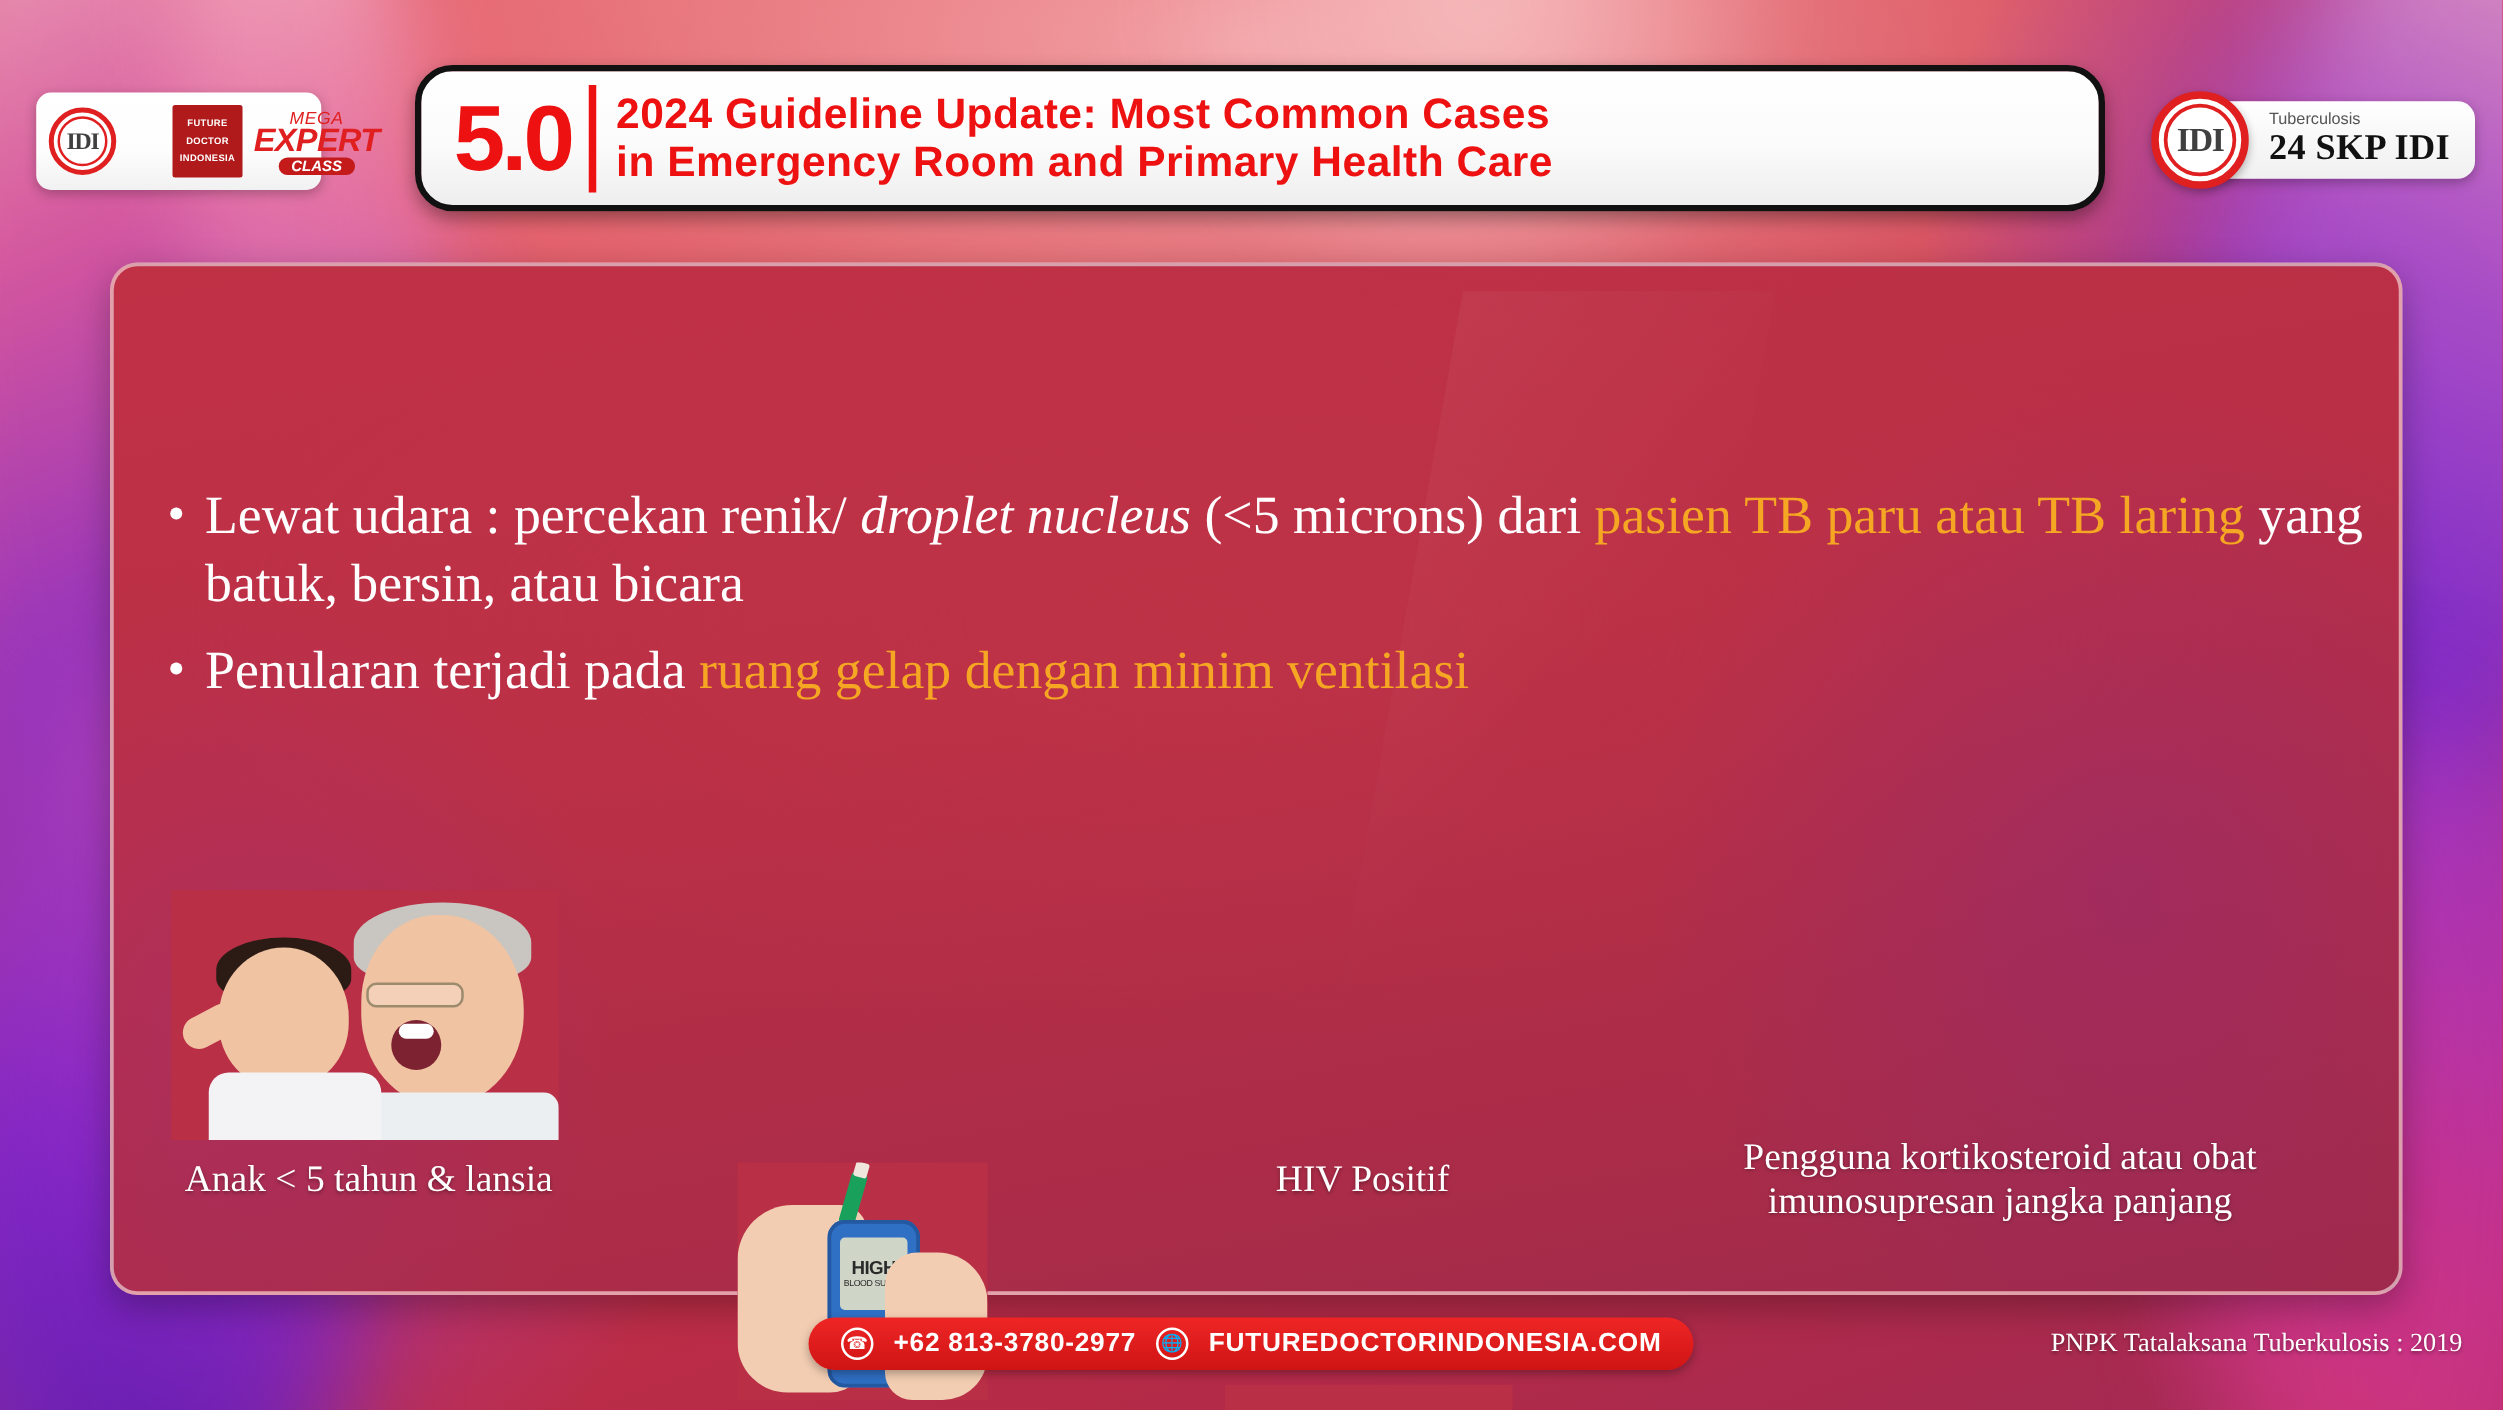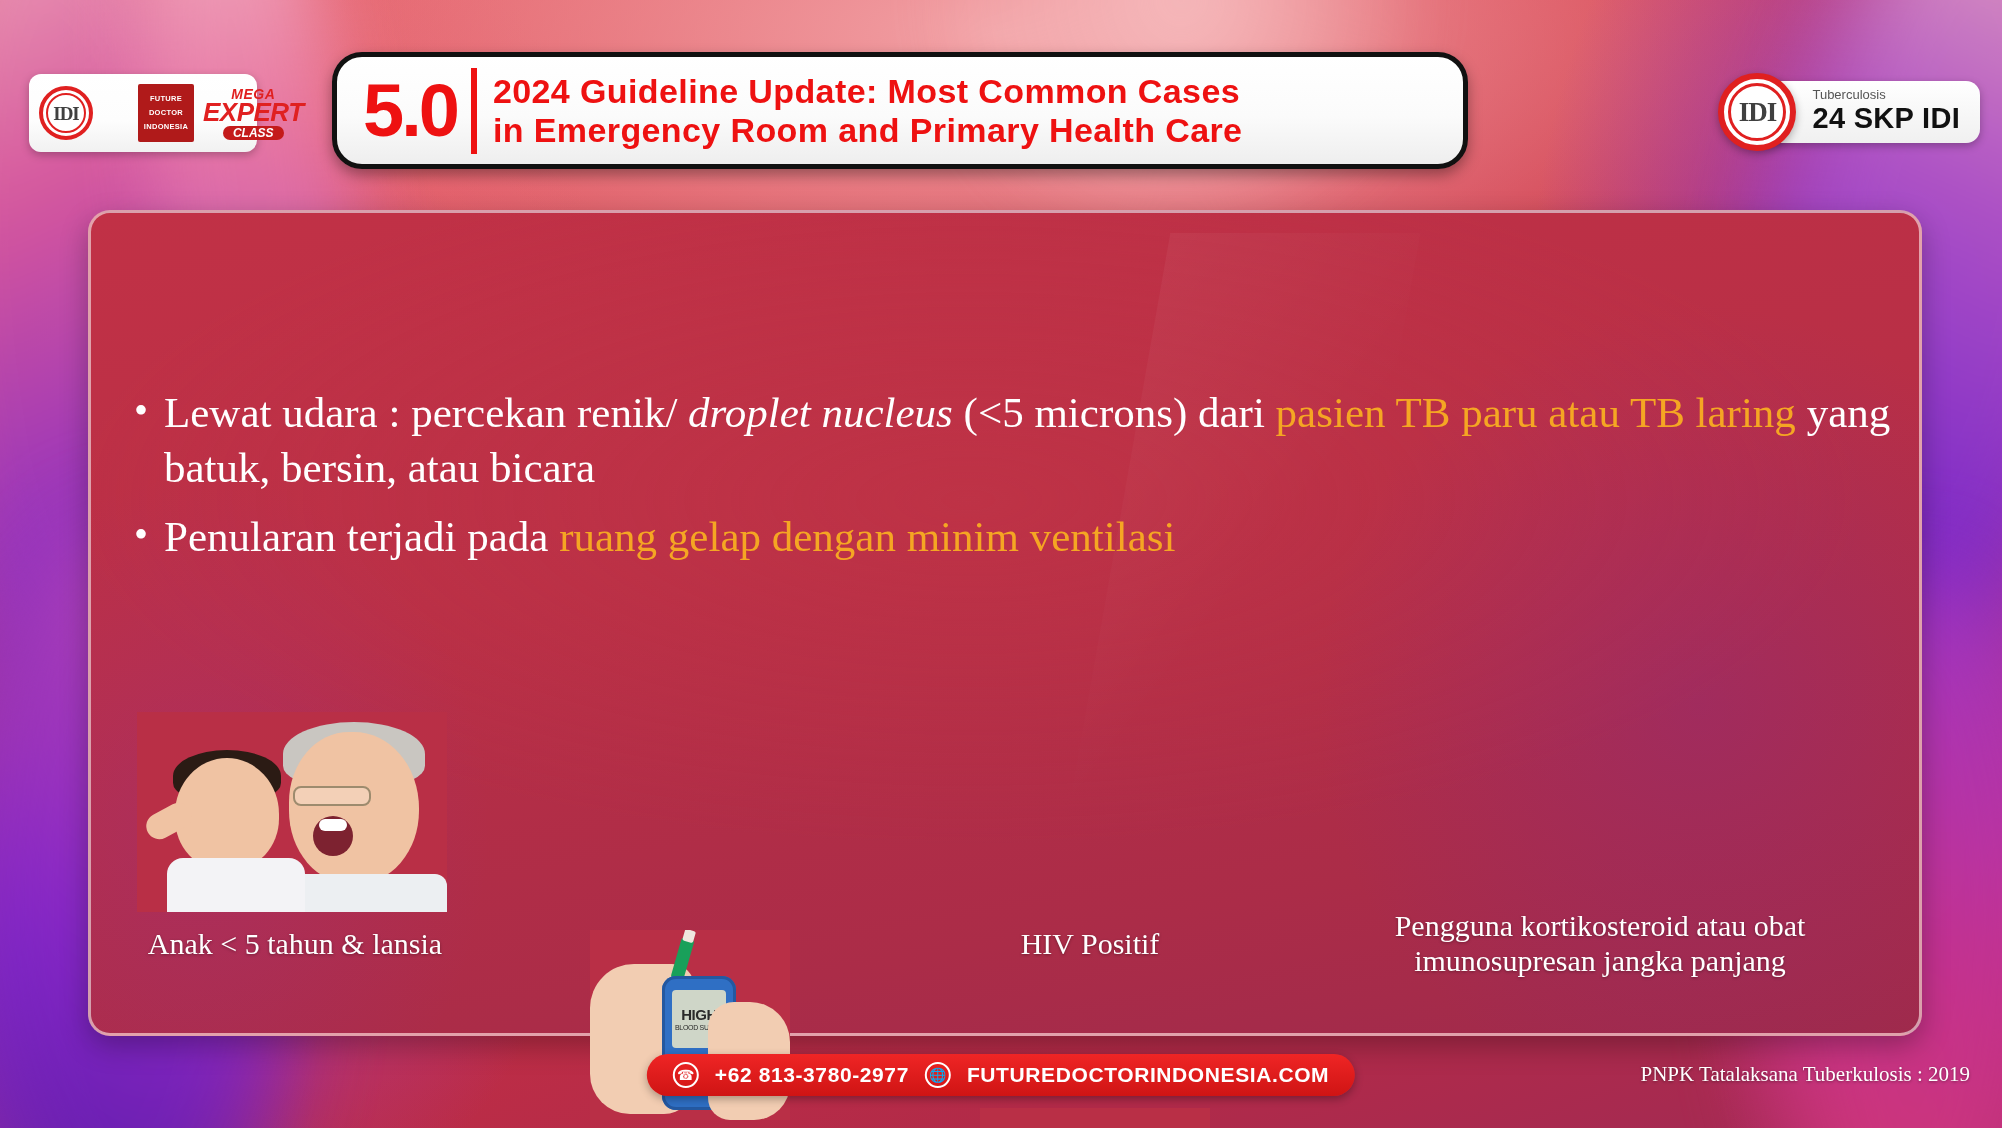--- a/index.html
+++ b/index.html
@@ -56,44 +56,44 @@
     background:#fff;border:4px solid #e02020;box-sizing:border-box;
     display:flex;align-items:center;justify-content:center;}
   .idi-badge::before{content:"";position:absolute;inset:3px;border:2px solid #e02020;border-radius:50%;}
   .idi-mono{font-family:"Liberation Serif",serif;font-weight:bold;font-size:19px;color:#404040;
     letter-spacing:-1px;line-height:1;z-index:2;}
   .fdi-box{background:#b01a1a;color:#fff;width:56px;height:58px;border-radius:2px;
     display:flex;flex-direction:column;align-items:center;justify-content:center;
     font-family:"Liberation Sans",sans-serif;font-weight:bold;font-size:7.5px;
     letter-spacing:.3px;line-height:1.9;text-align:center;flex:0 0 auto;margin-left:36px;}
   .mega-wrap{display:flex;flex-direction:column;align-items:center;line-height:1;flex:1 1 auto;}
-  .mega-t{font-family:"Liberation Sans",sans-serif;font-style:italic;font-weight:bold;
+  .mega-t{font-family:"Liberation Sans",sans-serif;font-style:italic;font-weight:normal;
     color:#e02020;font-size:14px;letter-spacing:.5px;}
   .mega-e{font-family:"Liberation Sans",sans-serif;font-style:italic;font-weight:bold;
     color:#e02020;font-size:26px;letter-spacing:-.5px;margin-top:-2px;}
   .mega-c{background:#c41a1a;color:#fff;font-family:"Liberation Sans",sans-serif;
     font-style:italic;font-weight:bold;font-size:12px;padding:1px 10px;border-radius:9px;margin-top:1px;}
 
-  .title-pill{position:absolute;left:332px;top:52px;width:1136px;height:117px;
+  .title-pill{position:absolute;left:332px;top:52px;width:1352px;height:117px;
     background:linear-gradient(180deg,#ffffff 0%,#fbfbfb 55%,#eeeeee 100%);
     border:5px solid #111;border-radius:30px;box-shadow:0 6px 14px rgba(0,0,0,.35);
     display:flex;align-items:center;box-sizing:border-box;padding:0 26px;overflow:hidden;}
   .pill-num{font-family:"Liberation Sans",sans-serif;font-weight:bold;font-size:74px;
     color:#ee1111;letter-spacing:-3px;line-height:1;flex:0 0 auto;padding-right:14px;}
   .pill-div{width:6px;height:86px;background:#ee1111;flex:0 0 auto;margin-right:16px;}
   .pill-lines{display:flex;flex-direction:column;justify-content:center;line-height:1.12;}
   .pill-lines div{font-family:"Liberation Sans",sans-serif;font-weight:bold;font-size:34px;
     color:#ee1111;letter-spacing:.4px;white-space:nowrap;}
 
   .brand-right{position:absolute;right:22px;top:68px;height:88px;display:flex;align-items:center;}
   .skp-pill{background:linear-gradient(180deg,#ffffff,#f0f0f0);border-radius:14px;
     box-shadow:0 3px 9px rgba(0,0,0,.28);padding:7px 20px 8px 62px;margin-left:-46px;
     display:flex;flex-direction:column;justify-content:center;}
   .skp-small{font-family:"Liberation Sans",sans-serif;font-size:13px;color:#555;line-height:1.1;}
-  .skp-big{font-family:Liberation Sans, sans-serif;font-weight:bold;font-size:29px;color:#111;
+  .skp-big{font-family:Liberation Serif, serif;font-weight:bold;font-size:29px;color:#111;
     line-height:1.1;letter-spacing:.3px;}
   .idi-badge-lg{width:78px;height:78px;border-radius:50%;background:#fff;
     border:6px solid #e02020;box-sizing:border-box;position:relative;z-index:3;
     display:flex;align-items:center;justify-content:center;box-shadow:0 3px 8px rgba(0,0,0,.3);}
   .idi-badge-lg::before{content:"";position:absolute;inset:4px;border:3px solid #e02020;border-radius:50%;}
   .idi-badge-lg .idi-mono{font-size:27px;}
 
   
   #panel{position:absolute;left:88px;top:210px;width:1828px;height:820px;z-index:4;
     background:

